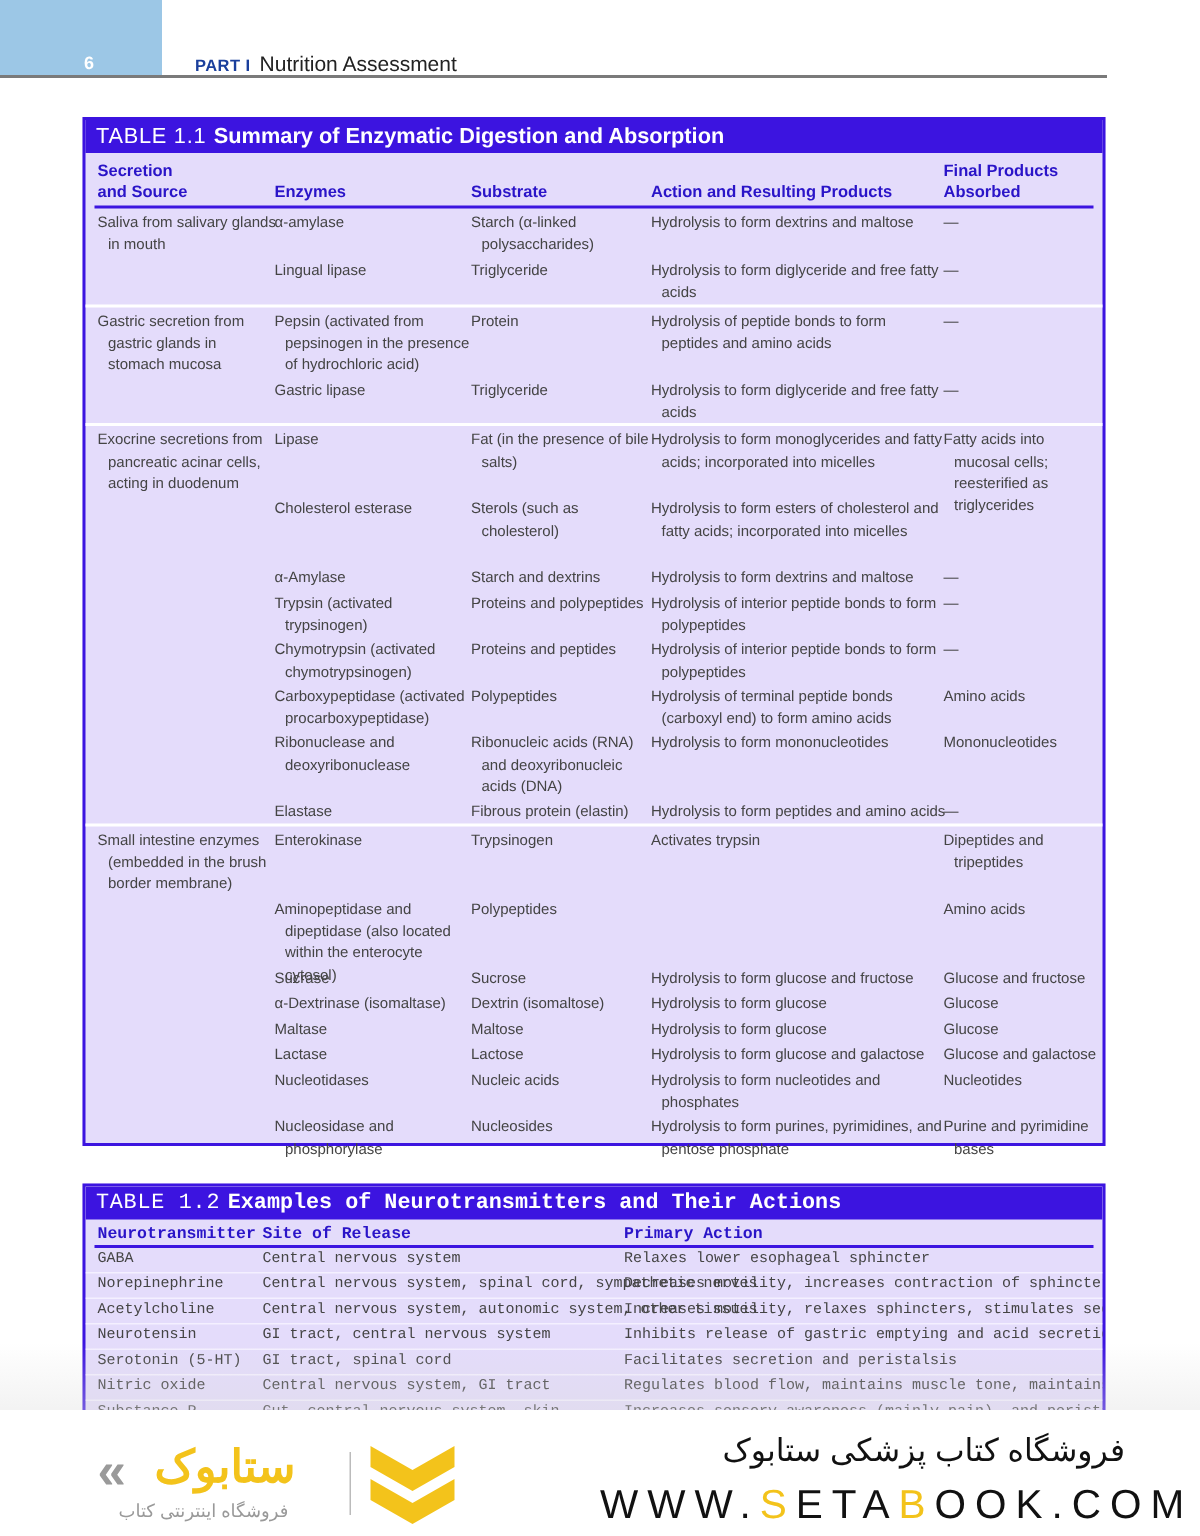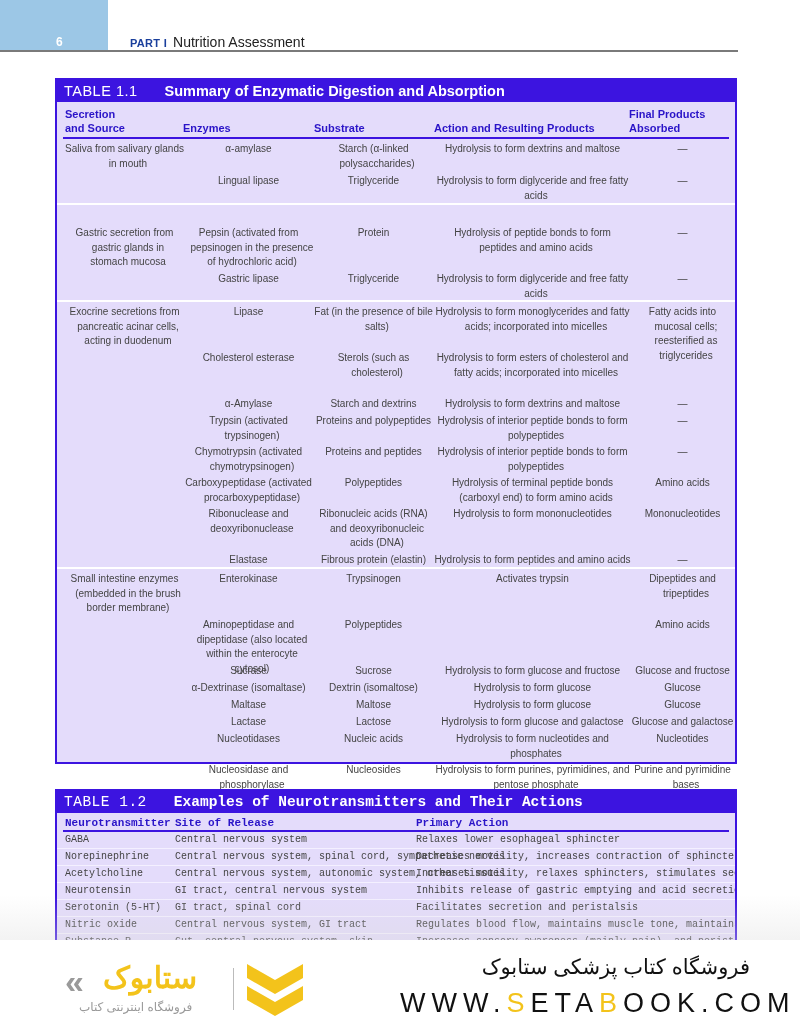--- a/index.html
+++ b/index.html
@@ -6,27 +6,27 @@
   body { width:800px; height:1024px; background:#ffffff; position:relative; overflow:hidden;
          font-family:"Liberation Sans", sans-serif; color:#333; }
   .page-tab { position:absolute; left:0; top:0; width:108px; height:50px; background:#9cc7e6; }
   .page-num { position:absolute; left:56px; top:35px; font-size:12px; font-weight:bold; color:#ffffff; }
   .header-line { position:absolute; left:0; top:50px; width:738px; height:2px; background:#7a7a7a; }
   .header-title { position:absolute; left:130px; top:34px; font-size:14px; color:#222; }
   .header-title .part { font-weight:bold; color:#1a3f9c; font-size:11px; margin-right:6px; letter-spacing:0.3px; }
 
   .tbl { position:absolute; left:55px; width:682px; border:2px solid #3c14e0; background:#e4dcfb; box-sizing:border-box; }
   .tbl-head { background:#3c14e0; color:#fff; height:22px; line-height:22px; padding-left:7px; font-size:14.5px; white-space:nowrap; }
-  .tbl-head .num { font-weight:normal; letter-spacing:0.5px; margin-right:27px; }
+  .tbl-head .num { font-weight:normal; letter-spacing:0.5px; margin-right:5px; }
   .tbl-head .ttl { font-weight:bold; }
 
   #t1 { top:78px; height:686px; }
   .t1-cols { position:relative; height:32px; margin:0 6px; border-bottom:2px solid #3c14e0; margin-top:3px; }
   .t1-cols span { position:absolute; bottom:2px; font-weight:bold; color:#2a14c8; font-size:11px; line-height:14px; }
-  .grp { border-top:2px solid #ffffff; position:relative;text-align:center; }
+  .grp { border-top:2px solid #ffffff; position:relative; }
   .grp:first-of-type { border-top:none; }
   .row { position:relative; font-size:10px; line-height:14.5px; color:#444; }
   .cell { position:absolute; top:3px; }
   .c1 { left:8px; width:112px; }
   .c2 { left:126px; width:124px; }
   .c3 { left:257px; width:112px; }
   .c4 { left:377px; width:190px; }
   .c5 { left:572px; width:100px; }
   .hang { padding-left:7px; text-indent:-7px; }
 
@@ -81,21 +81,21 @@
           <div class="cell hang c5">—</div>
         </div>
         <div class="row" style="height: 32px; padding-left: 19px;">
           <div class="cell hang c2">Lingual lipase</div>
           <div class="cell hang c3">Triglyceride</div>
           <div class="cell hang c4">Hydrolysis to form diglyceride and free fatty acids</div>
           <div class="cell hang c5">—</div>
         </div>
       </div>
       <div class="grp">
-        <div class="row" style="height: 46px; margin-top: 18px;">
+        <div class="row" style="height: 46px;">
           <div class="cell hang c1">Gastric secretion from gastric glands in stomach mucosa</div>
           <div class="cell hang c2">Pepsin (activated from pepsinogen in the presence of hydrochloric acid)</div>
           <div class="cell hang c3">Protein</div>
           <div class="cell hang c4">Hydrolysis of peptide bonds to form peptides and amino acids</div>
           <div class="cell hang c5">—</div>
         </div>
         <div class="row" style="height: 31px;">
           <div class="cell hang c2">Gastric lipase</div>
           <div class="cell hang c3">Triglyceride</div>
           <div class="cell hang c4">Hydrolysis to form diglyceride and free fatty acids</div>

